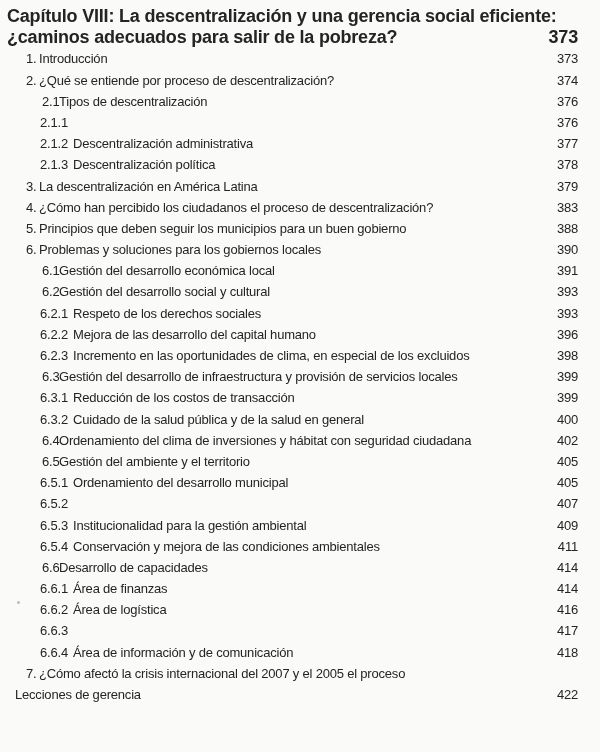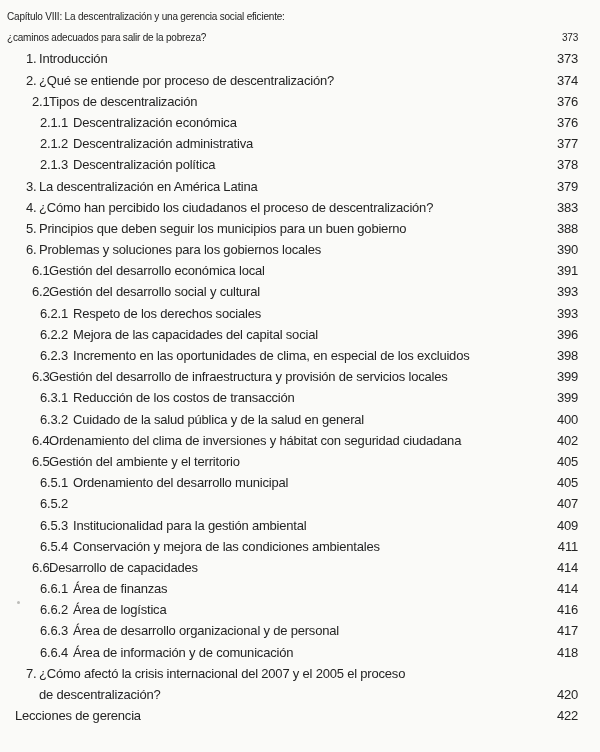--- a/index.html
+++ b/index.html
@@ -25,26 +25,26 @@
     display: flex;
     align-items: baseline;
     height: 21.2px;
     line-height: 21.2px;
     font-size: 13px;
     letter-spacing: -0.2px;
     padding-right: 22px;
     white-space: nowrap;
   }
   .row.title {
-    font-weight: 400;
-    font-size: 10px;
+    font-weight: 700;
+    font-size: 18px;
   }
   .num { flex: 0 0 auto; }
   .lvl1 .num { margin-left: 26px; width: 13px; }
-  .lvl2 .num { margin-left: 32px; width: 17px; }
+  .lvl2 .num { margin-left: 42px; width: 17px; }
   .lvl3 .num { margin-left: 40px; width: 33px; }
   .title .label { margin-left: 7px; }
   .lvl0  .label { margin-left: 15px; text-align: center; }
   .cont  .label { margin-left: 39px; }
   .label { flex: 0 1 auto; }
   .page-num {
     margin-left: auto;
     padding-left: 8px;
     flex: 0 0 auto;
   }
@@ -81,21 +81,20 @@
         <span class="label">¿Qué se entiende por proceso de descentralización?</span>
         <span class="page-num">374</span>
       </div>
       <div class="row lvl2">
         <span class="num">2.1</span>
         <span class="label">Tipos de descentralización</span>
         <span class="page-num">376</span>
       </div>
       <div class="row lvl3">
         <span class="num">2.1.1</span>
-        <span class="label">Descentralización económica</span>
         <span class="page-num">376</span>
       </div>
       <div class="row lvl3">
         <span class="num">2.1.2</span>
         <span class="label">Descentralización administrativa</span>
         <span class="page-num">377</span>
       </div>
       <div class="row lvl3">
         <span class="num">2.1.3</span>
         <span class="label">Descentralización política</span>
@@ -131,21 +130,21 @@
         <span class="label">Gestión del desarrollo social y cultural</span>
         <span class="page-num">393</span>
       </div>
       <div class="row lvl3">
         <span class="num">6.2.1</span>
         <span class="label">Respeto de los derechos sociales</span>
         <span class="page-num">393</span>
       </div>
       <div class="row lvl3">
         <span class="num">6.2.2</span>
-        <span class="label">Mejora de las capacidades del capital social</span>
+        <span class="label">Mejora de las desarrollo del capital humano</span>
         <span class="page-num">396</span>
       </div>
       <div class="row lvl3">
         <span class="num">6.2.3</span>
         <span class="label">Incremento en las oportunidades de clima, en especial de los excluidos</span>
         <span class="page-num">398</span>
       </div>
       <div class="row lvl2">
         <span class="num">6.3</span>
         <span class="label">Gestión del desarrollo de infraestructura y provisión de servicios locales</span>
@@ -200,35 +199,30 @@
         <span class="label">Área de finanzas</span>
         <span class="page-num">414</span>
       </div>
       <div class="row lvl3">
         <span class="num">6.6.2</span>
         <span class="label">Área de logística</span>
         <span class="page-num">416</span>
       </div>
       <div class="row lvl3">
         <span class="num">6.6.3</span>
-        <span class="label">Área de desarrollo organizacional y de personal</span>
         <span class="page-num">417</span>
       </div>
       <div class="row lvl3">
         <span class="num">6.6.4</span>
         <span class="label">Área de información y de comunicación</span>
         <span class="page-num">418</span>
       </div>
       <div class="row lvl1">
         <span class="num">7.</span>
         <span class="label">¿Cómo afectó la crisis internacional del 2007 y el 2005 el proceso</span>
-      </div>
-      <div class="row cont">
-        <span class="label">de descentralización?</span>
-        <span class="page-num">420</span>
       </div>
       <div class="row lvl0">
         <span class="label">Lecciones de gerencia</span>
         <span class="page-num">422</span>
       </div>
     </div>
   <div class="artifact-dot"></div>
 </div>
 
 </body></html>

